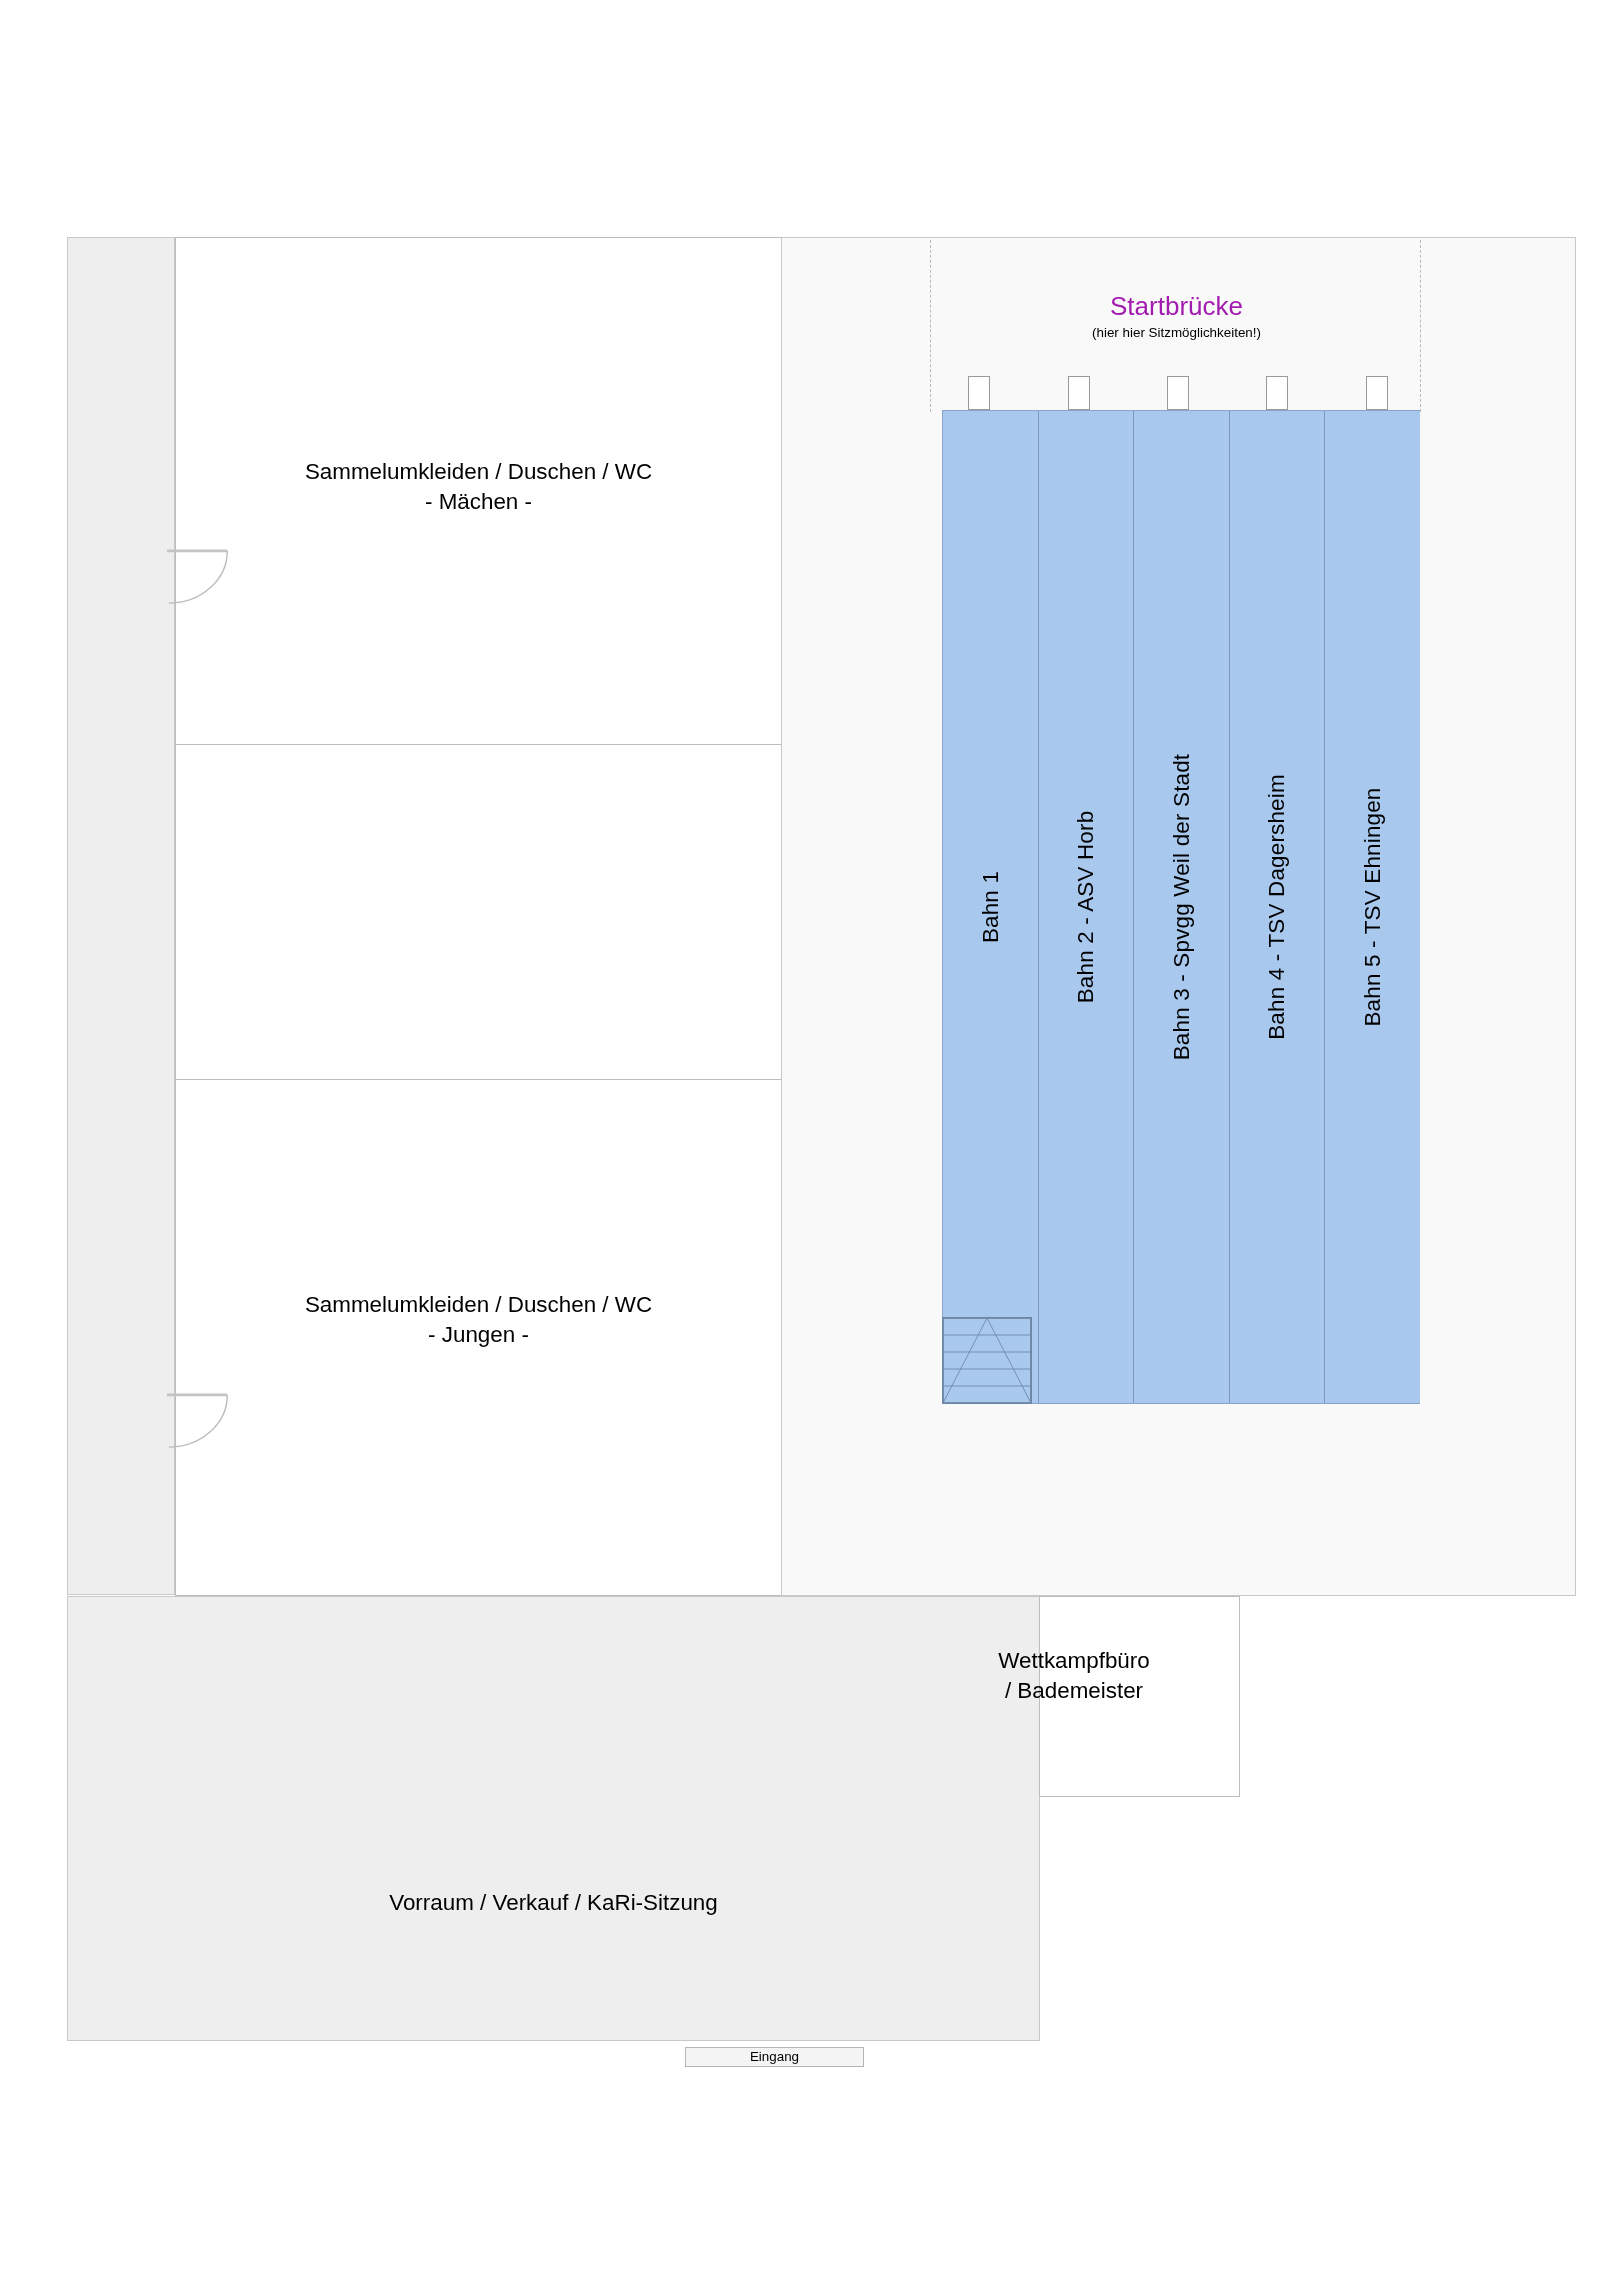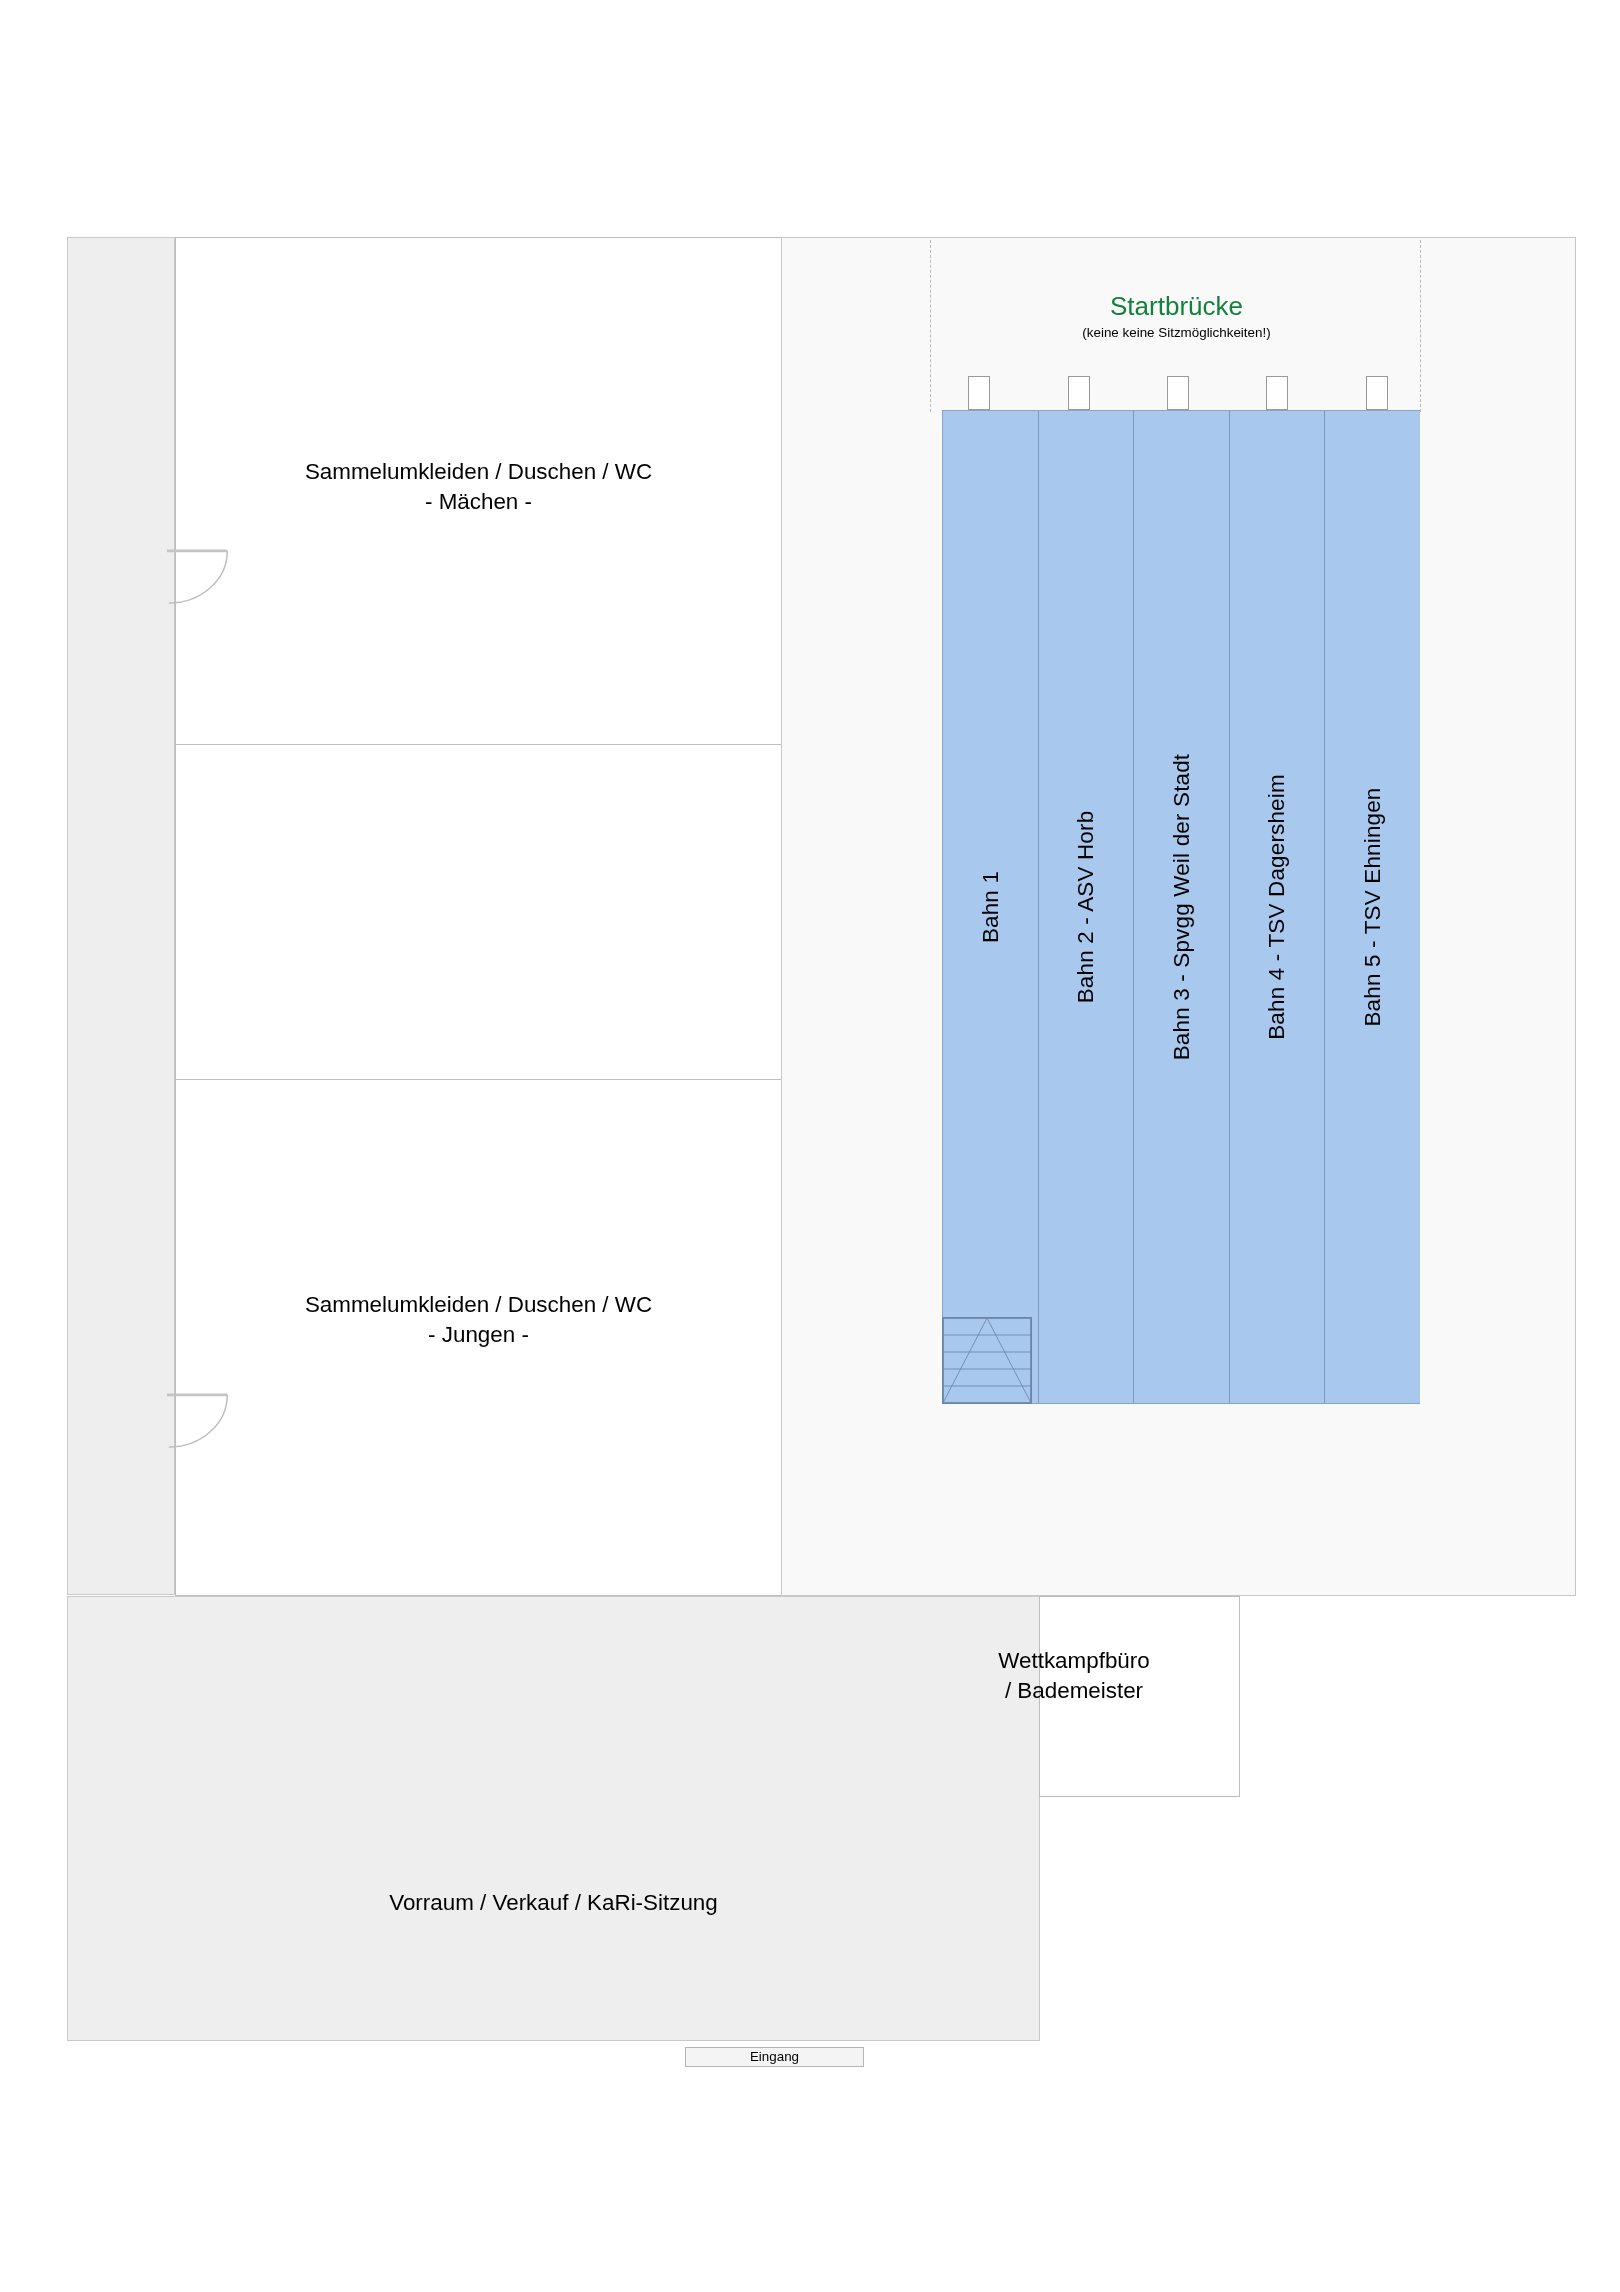--- a/index.html
+++ b/index.html
@@ -94,21 +94,21 @@
     text-align: center;
     font-size: 22.4px;
     line-height: 1.34;
     white-space: pre-line;
     color: #000;
   }
   .title-main {
     position: absolute;
     text-align: center;
     font-size: 26px;
-    color: #15803d;
+    color: #a21caf;
   }
   .title-sub {
     position: absolute;
     text-align: center;
     font-size: 13.4px;
     color: #000;
   }
   
   .entrance {
     position: absolute;
@@ -138,21 +138,21 @@
   <div class="region room-white" style="left:175px; top:744px; width:607px; height:336px;"></div>
 
   <div class="region room-white" style="left:175px; top:1079px; width:607px; height:517px;"></div>
 
   <div class="region hall" style="left:781px; top:237px; width:795px; height:1359px;"></div>
 
   <div class="dashed-v" style="left:930px; top:240px; height:172px;"></div>
   <div class="dashed-v" style="left:1420px; top:240px; height:172px;"></div>
 
   <div class="title-main" style="left:930px; top:291px; width:493px;">Startbrücke</div>
-  <div class="title-sub" style="left:930px; top:325px; width:493px;">(keine keine Sitzmöglichkeiten!)</div>
+  <div class="title-sub" style="left:930px; top:325px; width:493px;">(hier hier Sitzmöglichkeiten!)</div>
 
   <div class="startblock" style="left:968px; top:376px;"></div>
   <div class="startblock" style="left:1068px; top:376px;"></div>
   <div class="startblock" style="left:1167px; top:376px;"></div>
   <div class="startblock" style="left:1266px; top:376px;"></div>
   <div class="startblock" style="left:1366px; top:376px;"></div>
 
   <div class="region pool" style="left:942px; top:410px; width:478px; height:994px;">
 
     <div class="lane" style="left:0px; width:96px;">

